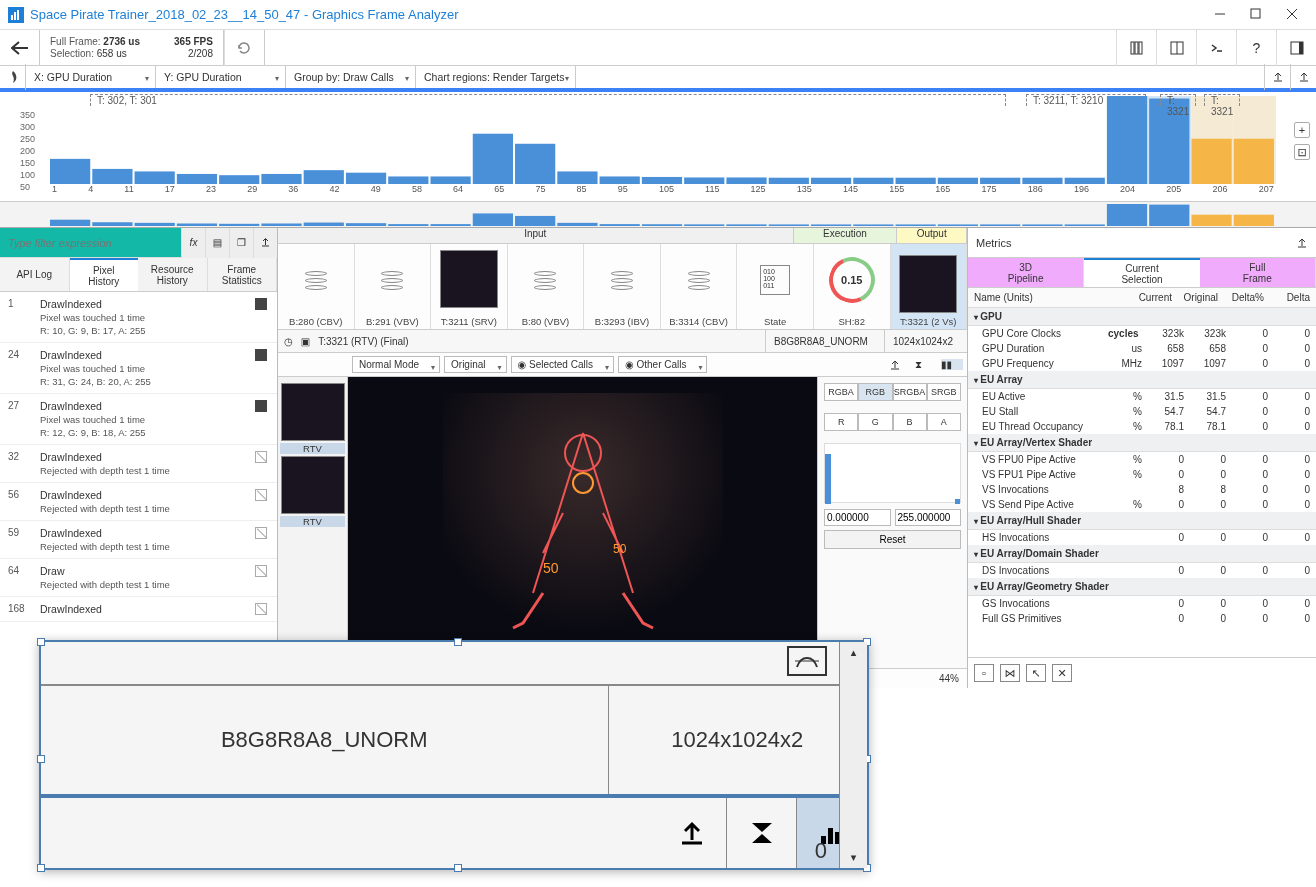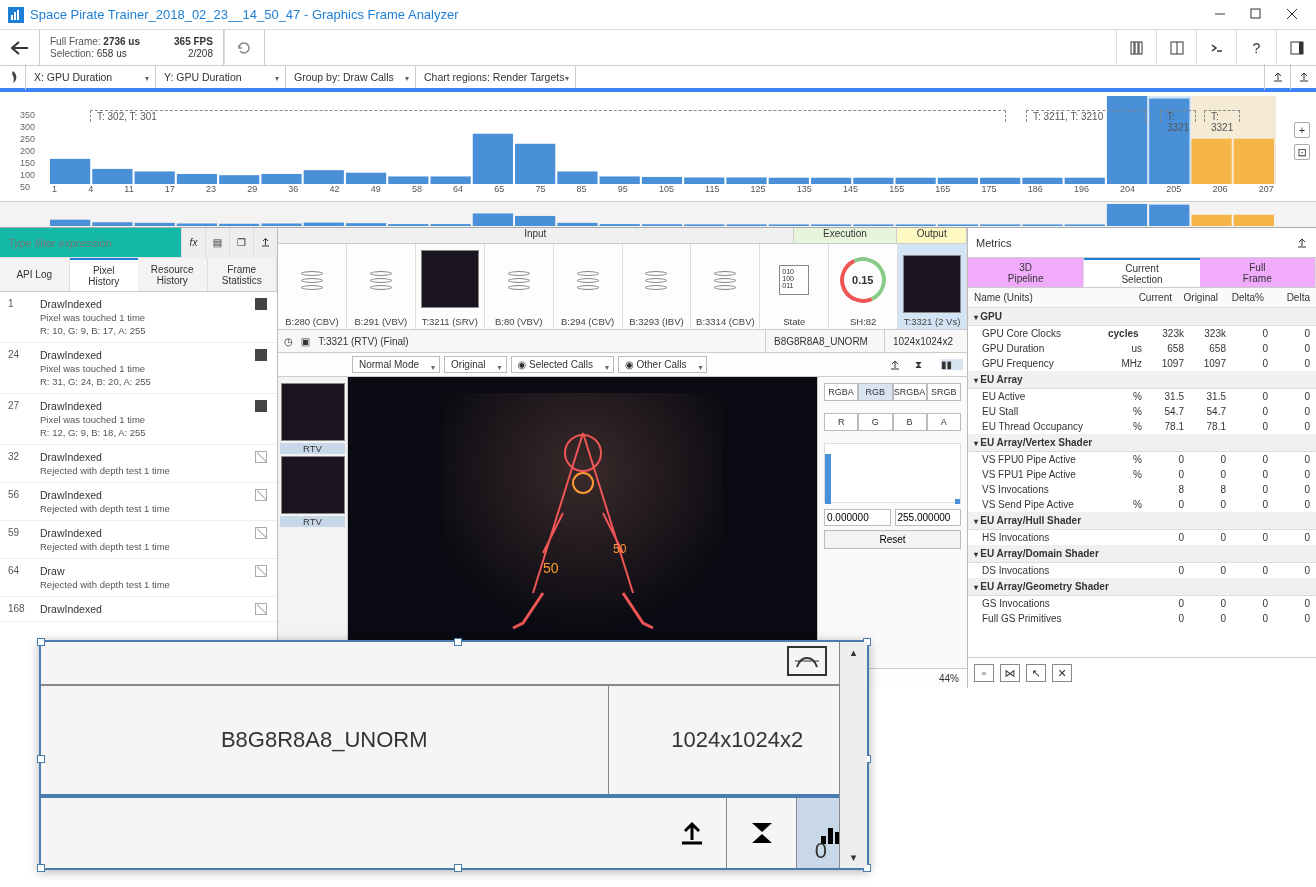--- a/index.html
+++ b/index.html
@@ -22,21 +22,21 @@
 .flame { width: 26px; height: 26px; display: flex; align-items:center; justify-content:center; border-right: 1px solid #ccc; }
 .axis-sel { display: flex; align-items: center; padding: 0 8px; border-right: 1px solid #ccc; height: 100%; min-width: 130px; position: relative; cursor: pointer; }
 .axis-sel .caret { position: absolute; right: 6px; }
 .tb2-right { margin-left: auto; display: flex; }
 .tb2-right .icon-btn { width: 26px; height: 26px; display:flex; align-items:center; justify-content:center; border-left:1px solid #ccc; cursor:pointer; }
 
 .chart-area { position: relative; height: 110px; border-bottom: 1px solid #ccc; padding: 4px 40px 20px 50px; }
 .y-ticks { position: absolute; left: 20px; top: 18px; font-size: 9px; color: #666; display: flex; flex-direction: column; gap: 2px; }
 .chart-svg { width: 100%; height: 88px; }
 .x-ticks { display: flex; justify-content: space-between; font-size: 9px; color: #555; padding: 0 2px; }
-.chart-annot { position: absolute; top: 18px; font-size: 10px; color: #555; border: 1px dashed #888; border-bottom: none; padding: 0 6px; height: 12px; }
+.chart-annot { position: absolute; top: 2px; font-size: 10px; color: #555; border: 1px dashed #888; border-bottom: none; padding: 0 6px; height: 12px; }
 .chart-side { position: absolute; right: 6px; top: 30px; display:flex; flex-direction:column; gap:6px; }
 .side-ico { width:16px; height:16px; border:1px solid #aaa; border-radius:2px; display:flex; align-items:center; justify-content:center; cursor:pointer; }
 
 .minibar { height: 26px; border-bottom: 1px solid #aaa; position: relative; background: #f3f3f3; }
 .minibar-inner { position: absolute; left: 50px; right: 40px; top: 2px; bottom: 2px; }
 
 .main { display: flex; height: 460px; }
 .left-panel { width: 278px; border-right: 1px solid #bbb; display: flex; flex-direction: column; }
 .filter-row { display: flex; align-items: center; height: 30px; border-bottom: 1px solid #ddd; background: #14b8a6; }
 .filter-input { flex: 1; border: none; padding: 0 8px; font-size: 11px; font-style: italic; background: transparent; }
@@ -487,30 +487,20 @@
           <div class="thumb-lbl">B:80 (VBV)</div>
         </div>
         <div class="thumb-cell">
           <div style="flex:1;display:flex;align-items:center">
             <div class="db-ico">
               <span></span>
               <span></span>
               <span></span>
             </div>
           </div>
-          <div class="thumb-lbl">B:294 (CBV)</div>
-        </div>
-        <div class="thumb-cell">
-          <div style="flex:1;display:flex;align-items:center">
-            <div class="db-ico">
-              <span></span>
-              <span></span>
-              <span></span>
-            </div>
-          </div>
           <div class="thumb-lbl">B:3293 (IBV)</div>
         </div>
         <div class="thumb-cell">
           <div style="flex:1;display:flex;align-items:center">
             <div class="db-ico">
               <span></span>
               <span></span>
               <span></span>
             </div>
           </div>

